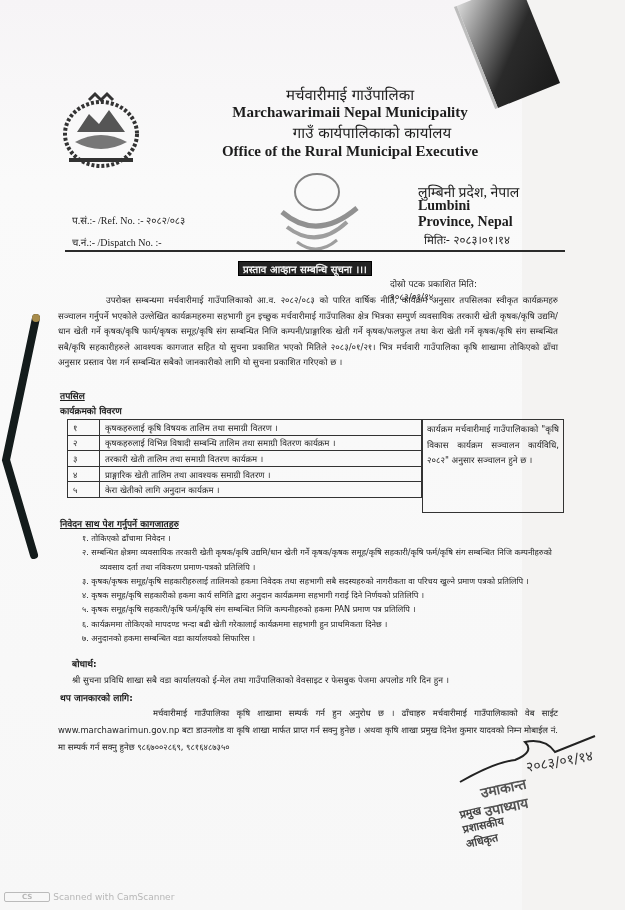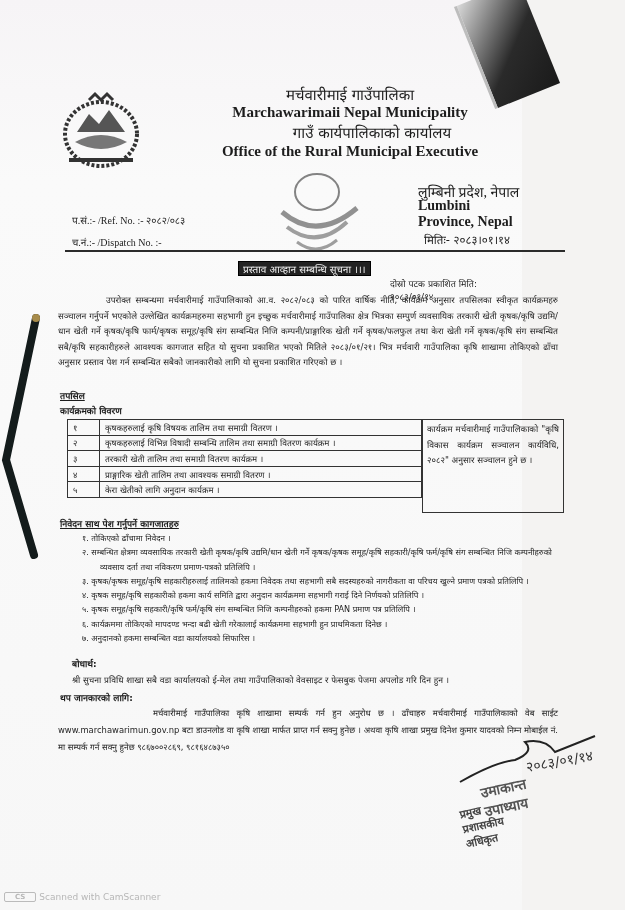--- a/index.html
+++ b/index.html
@@ -38,21 +38,21 @@
     }
     .prov { position: absolute; left: 418px; top: 182px; font-size: 14px; font-family: "Liberation Serif", serif; }
     .prov2 { top: 198px; font-weight: bold; }
     .ref { position: absolute; left: 72px; font-size: 10px; font-family: "Liberation Serif", serif; }
     .ref1 { top: 213px; }
     .ref2 { top: 235px; }
     .date { position: absolute; left: 424px; top: 232px; font-size: 11.5px; }
     .rule { position: absolute; left: 65px; top: 250px; width: 500px; height: 2px; background: #2b2b2b; }
     .title-bar {
       position: absolute; left: 238px; top: 261px; height: 15px; padding: 0 4px;
-      background: #222; color: #f2f2f2; font-size: 10px; line-height: 15px; border: 1px solid #000;
+      background: #222; color: #f2f2f2; font-size: 10px; line-height: 15px; border: 1px solid #000; font-weight: bold;
     }
     .reprint { position: absolute; left: 390px; top: 277px; font-size: 9px; }
     .body-text {
       position: absolute; left: 58px; top: 293px; width: 500px; font-size: 8.6px; line-height: 15.5px;
       text-align: justify; text-indent: 48px;
     }
     .sect { position: absolute; left: 60px; font-size: 9px; font-weight: bold; }
     .sect.u { text-decoration: underline; }
     .s1 { top: 389px; }
     .s2 { top: 404px; }
@@ -72,21 +72,21 @@
     .note { position: absolute; left: 72px; top: 674px; font-size: 8.6px; }
     .s5 { top: 691px; left: 60px; }
     .contact {
       position: absolute; left: 58px; top: 705px; width: 500px; font-size: 8.4px; line-height: 17px;
       text-align: justify; text-indent: 95px;
     }
     .signature { position: absolute; left: 455px; top: 732px; width: 150px; height: 60px; }
     .sig-name { position: absolute; left: 482px; top: 778px; font-size: 14px; color: #555; transform: rotate(-12deg); font-weight: bold; }
     .sig-title { position: absolute; left: 462px; top: 800px; font-size: 11px; color: #444; transform: rotate(-12deg); font-weight: bold; }
     .watermark { position: absolute; left: 4px; top: 892px; font-size: 9px; color: #b7b7b7; display: flex; align-items: center; gap: 3px; }
-    .cs-icon { border: 1px solid #bbb; border-radius: 2px; font-size: 7px; padding: 0 10px; font-weight: bold; }
+    .cs-icon { border: 1px solid #bbb; border-radius: 2px; font-size: 7px; padding: 0 17px; font-weight: bold; }
   </style>
 </head>
 <body>
 
 <div class="page">
   <div class="corner-obj"></div>
 
   <svg class="cable" viewBox="0 0 40 250">
     <path d="M36 8 L6 150 L34 245" stroke="#141c1c" stroke-width="8" fill="none" stroke-linecap="round"></path>
     <circle cx="36" cy="8" r="4" fill="#a78b4a"></circle>

